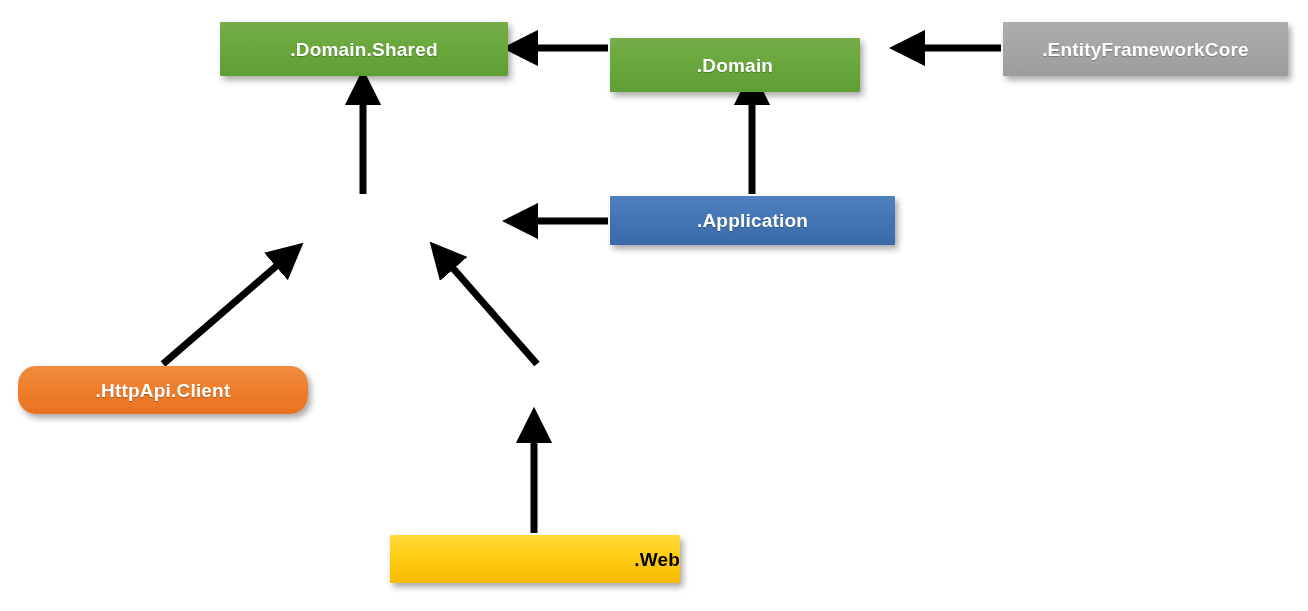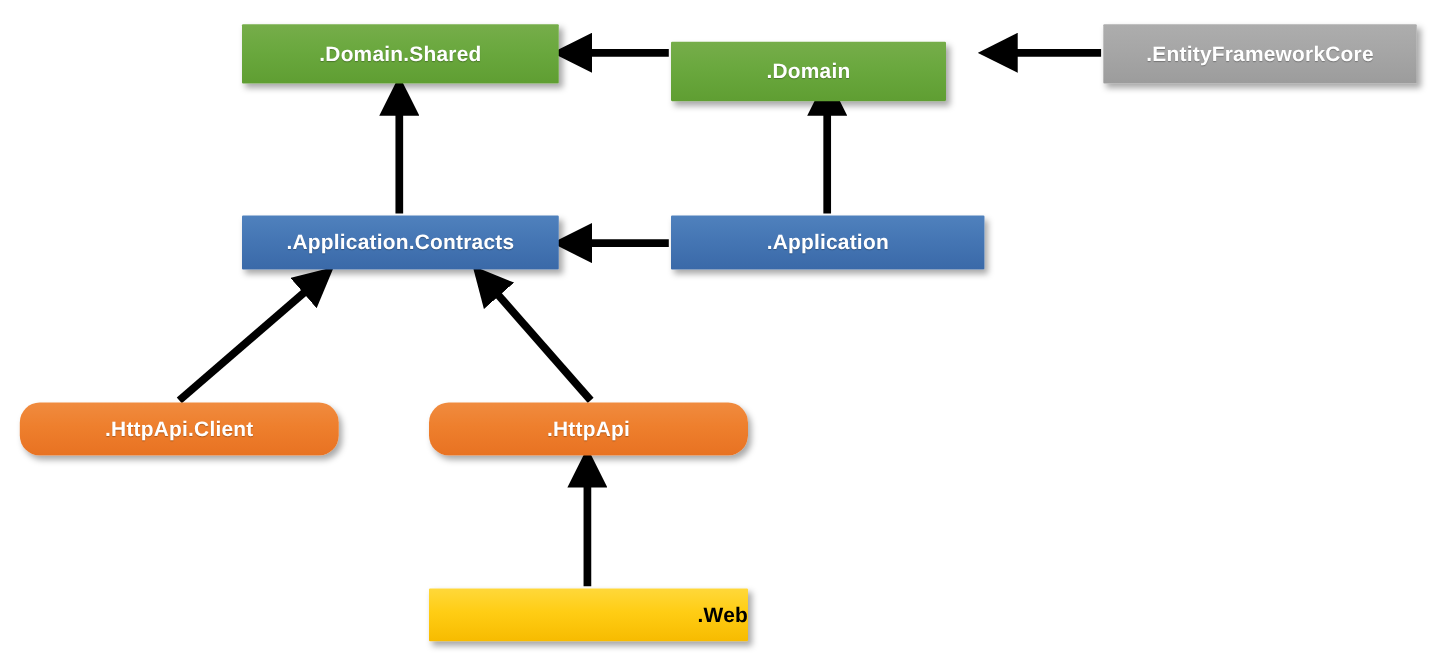--- a/index.html
+++ b/index.html
@@ -95,33 +95,27 @@
   </div>
 
   <div class="node green" style="left: 610px; top: 38px; width: 250px; height: 54px; color: rgb(255, 255, 255);">
     <span class="node-label">.Domain</span>
   </div>
 
   <div class="node gray" style="left: 1003px; top: 22px; width: 285px; height: 54px; color: rgb(255, 255, 255);">
     <span class="node-label">.EntityFrameworkCore</span>
   </div>
 
-  <div class="node blue" style="left: 220px; top: 196px; width: 288px; height: 49px; color: rgb(255, 255, 255);">
-    <span class="node-label">.Application.Contracts</span>
-  </div>
 
   <div class="node blue" style="left: 610px; top: 196px; width: 285px; height: 49px; color: rgb(255, 255, 255);">
     <span class="node-label">.Application</span>
   </div>
 
   <div class="node orange" style="left: 18px; top: 366px; width: 290px; height: 48px; color: rgb(255, 255, 255);">
     <span class="node-label">.HttpApi.Client</span>
   </div>
 
-  <div class="node orange" style="left: 390px; top: 366px; width: 290px; height: 48px; color: rgb(255, 255, 255);">
-    <span class="node-label">.HttpApi</span>
-  </div>
 
   <div class="node yellow" style="left: 390px; top: 535px; width: 290px; height: 48px; color: rgb(0, 0, 0);">
     <span class="node-label">.Web</span>
   </div>
 
 </div>
 
 </body></html>

